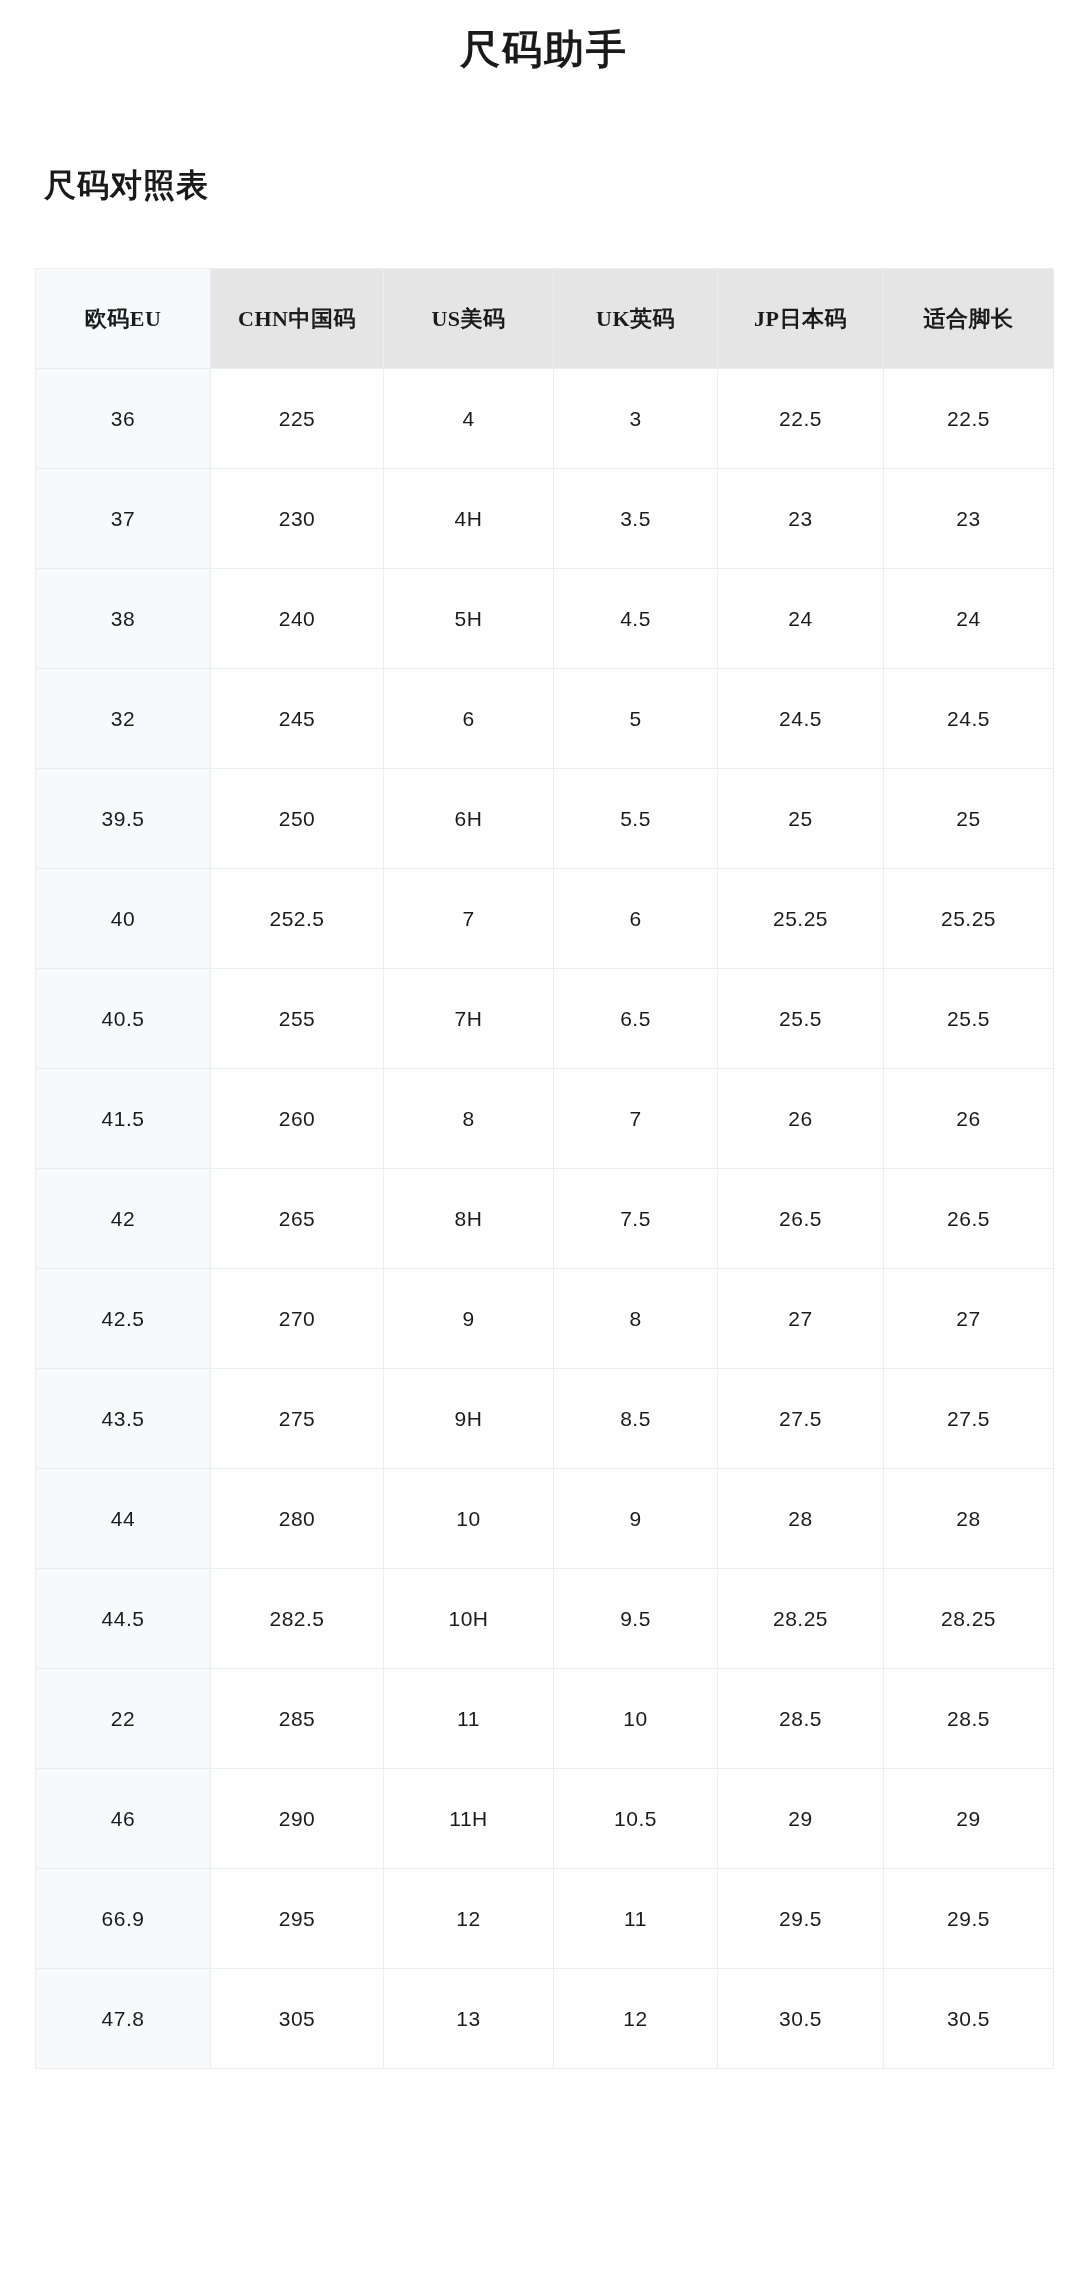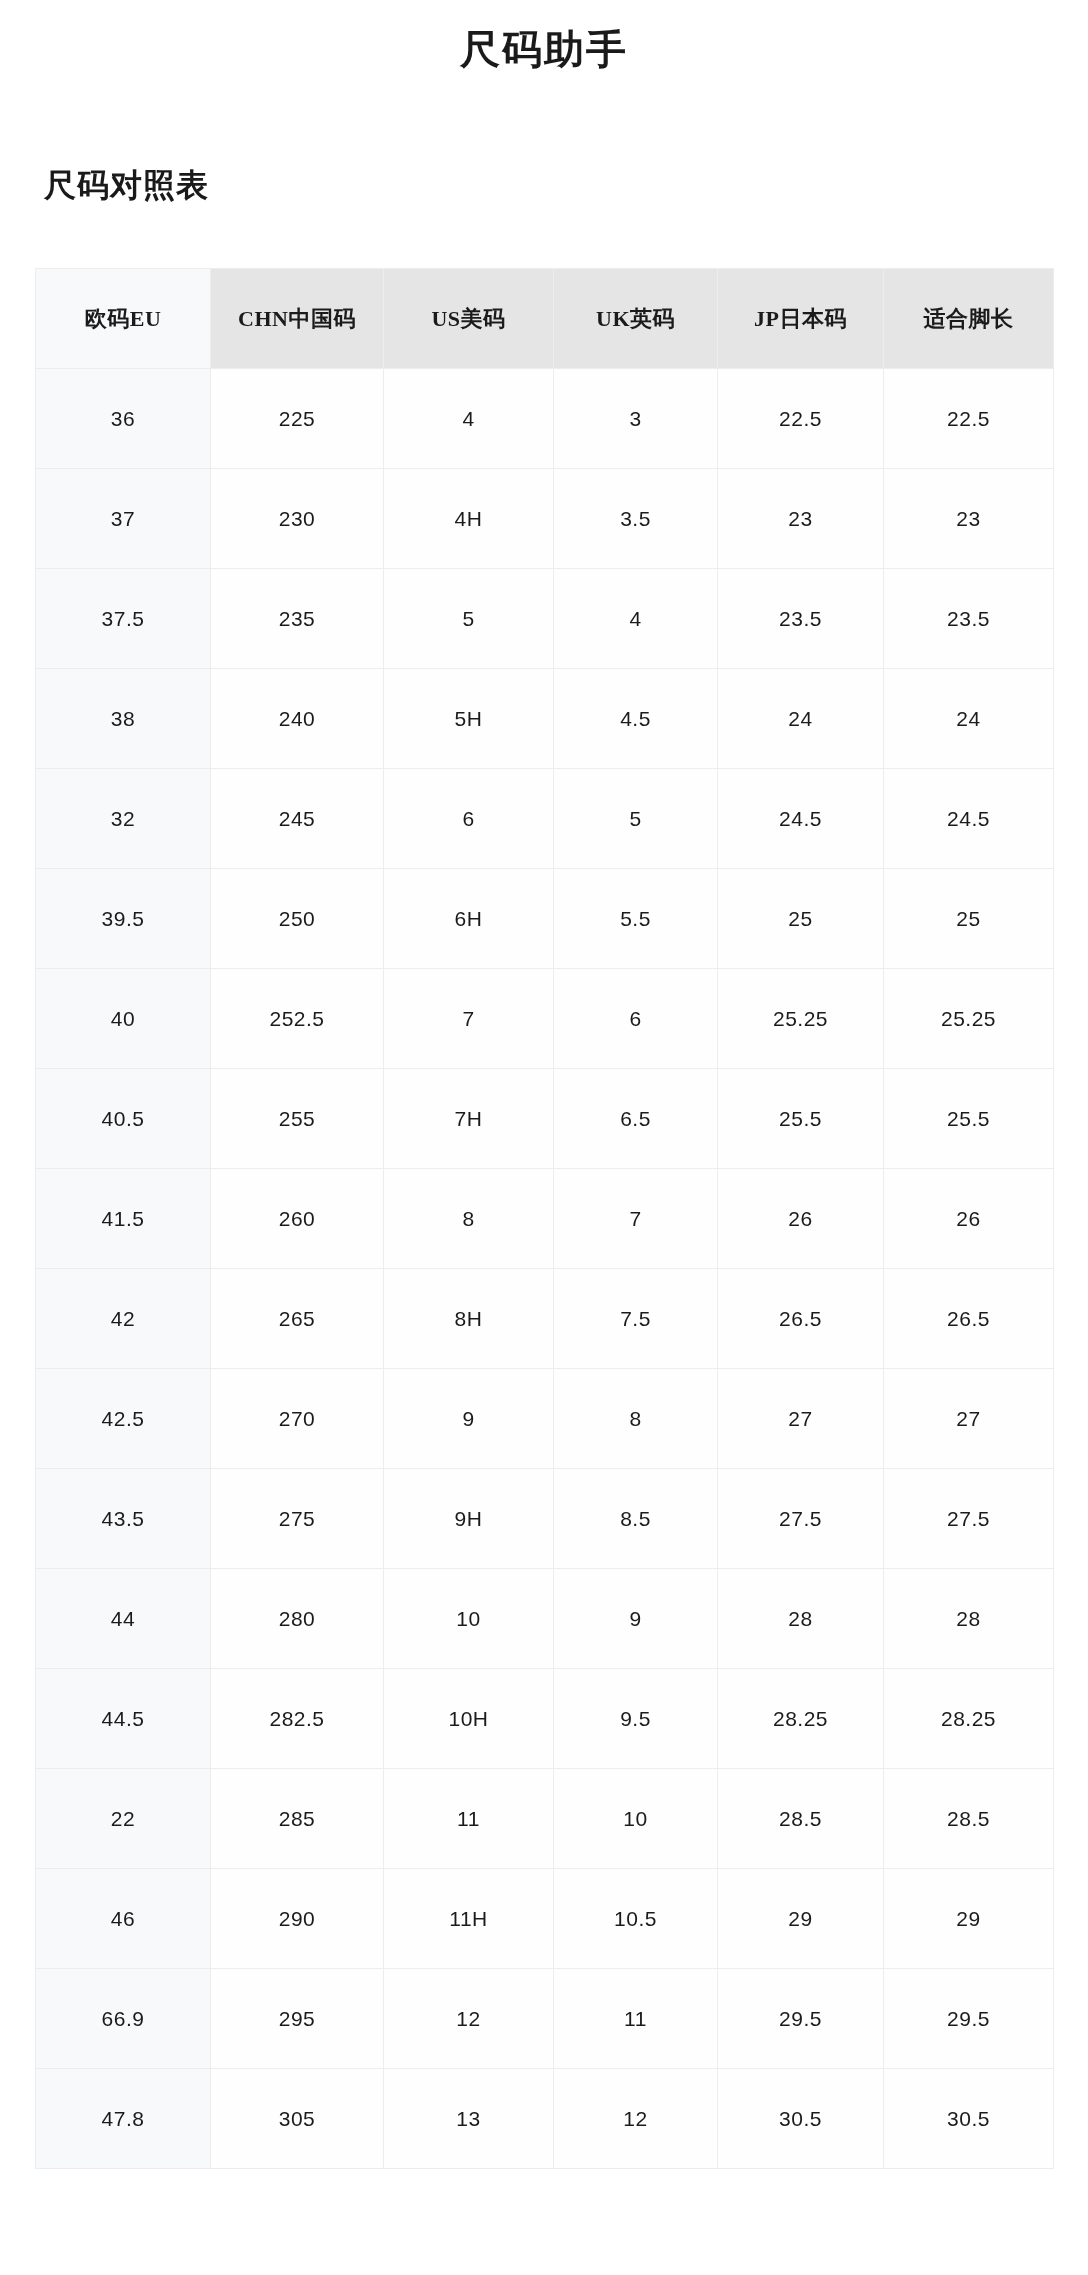--- a/index.html
+++ b/index.html
@@ -190,40 +190,20 @@
             </td>
             <td>
               <span class="cell-text">23</span>
             </td>
             <td>
               <span class="cell-text">23</span>
             </td>
           </tr>
           <tr>
             <td class="col-first">
-              <span class="cell-text">37.5</span>
-            </td>
-            <td>
-              <span class="cell-text">235</span>
-            </td>
-            <td>
-              <span class="cell-text">5</span>
-            </td>
-            <td>
-              <span class="cell-text">4</span>
-            </td>
-            <td>
-              <span class="cell-text">23.5</span>
-            </td>
-            <td>
-              <span class="cell-text">23.5</span>
-            </td>
-          </tr>
-          <tr>
-            <td class="col-first">
               <span class="cell-text">38</span>
             </td>
             <td>
               <span class="cell-text">240</span>
             </td>
             <td>
               <span class="cell-text">5H</span>
             </td>
             <td>
               <span class="cell-text">4.5</span>

